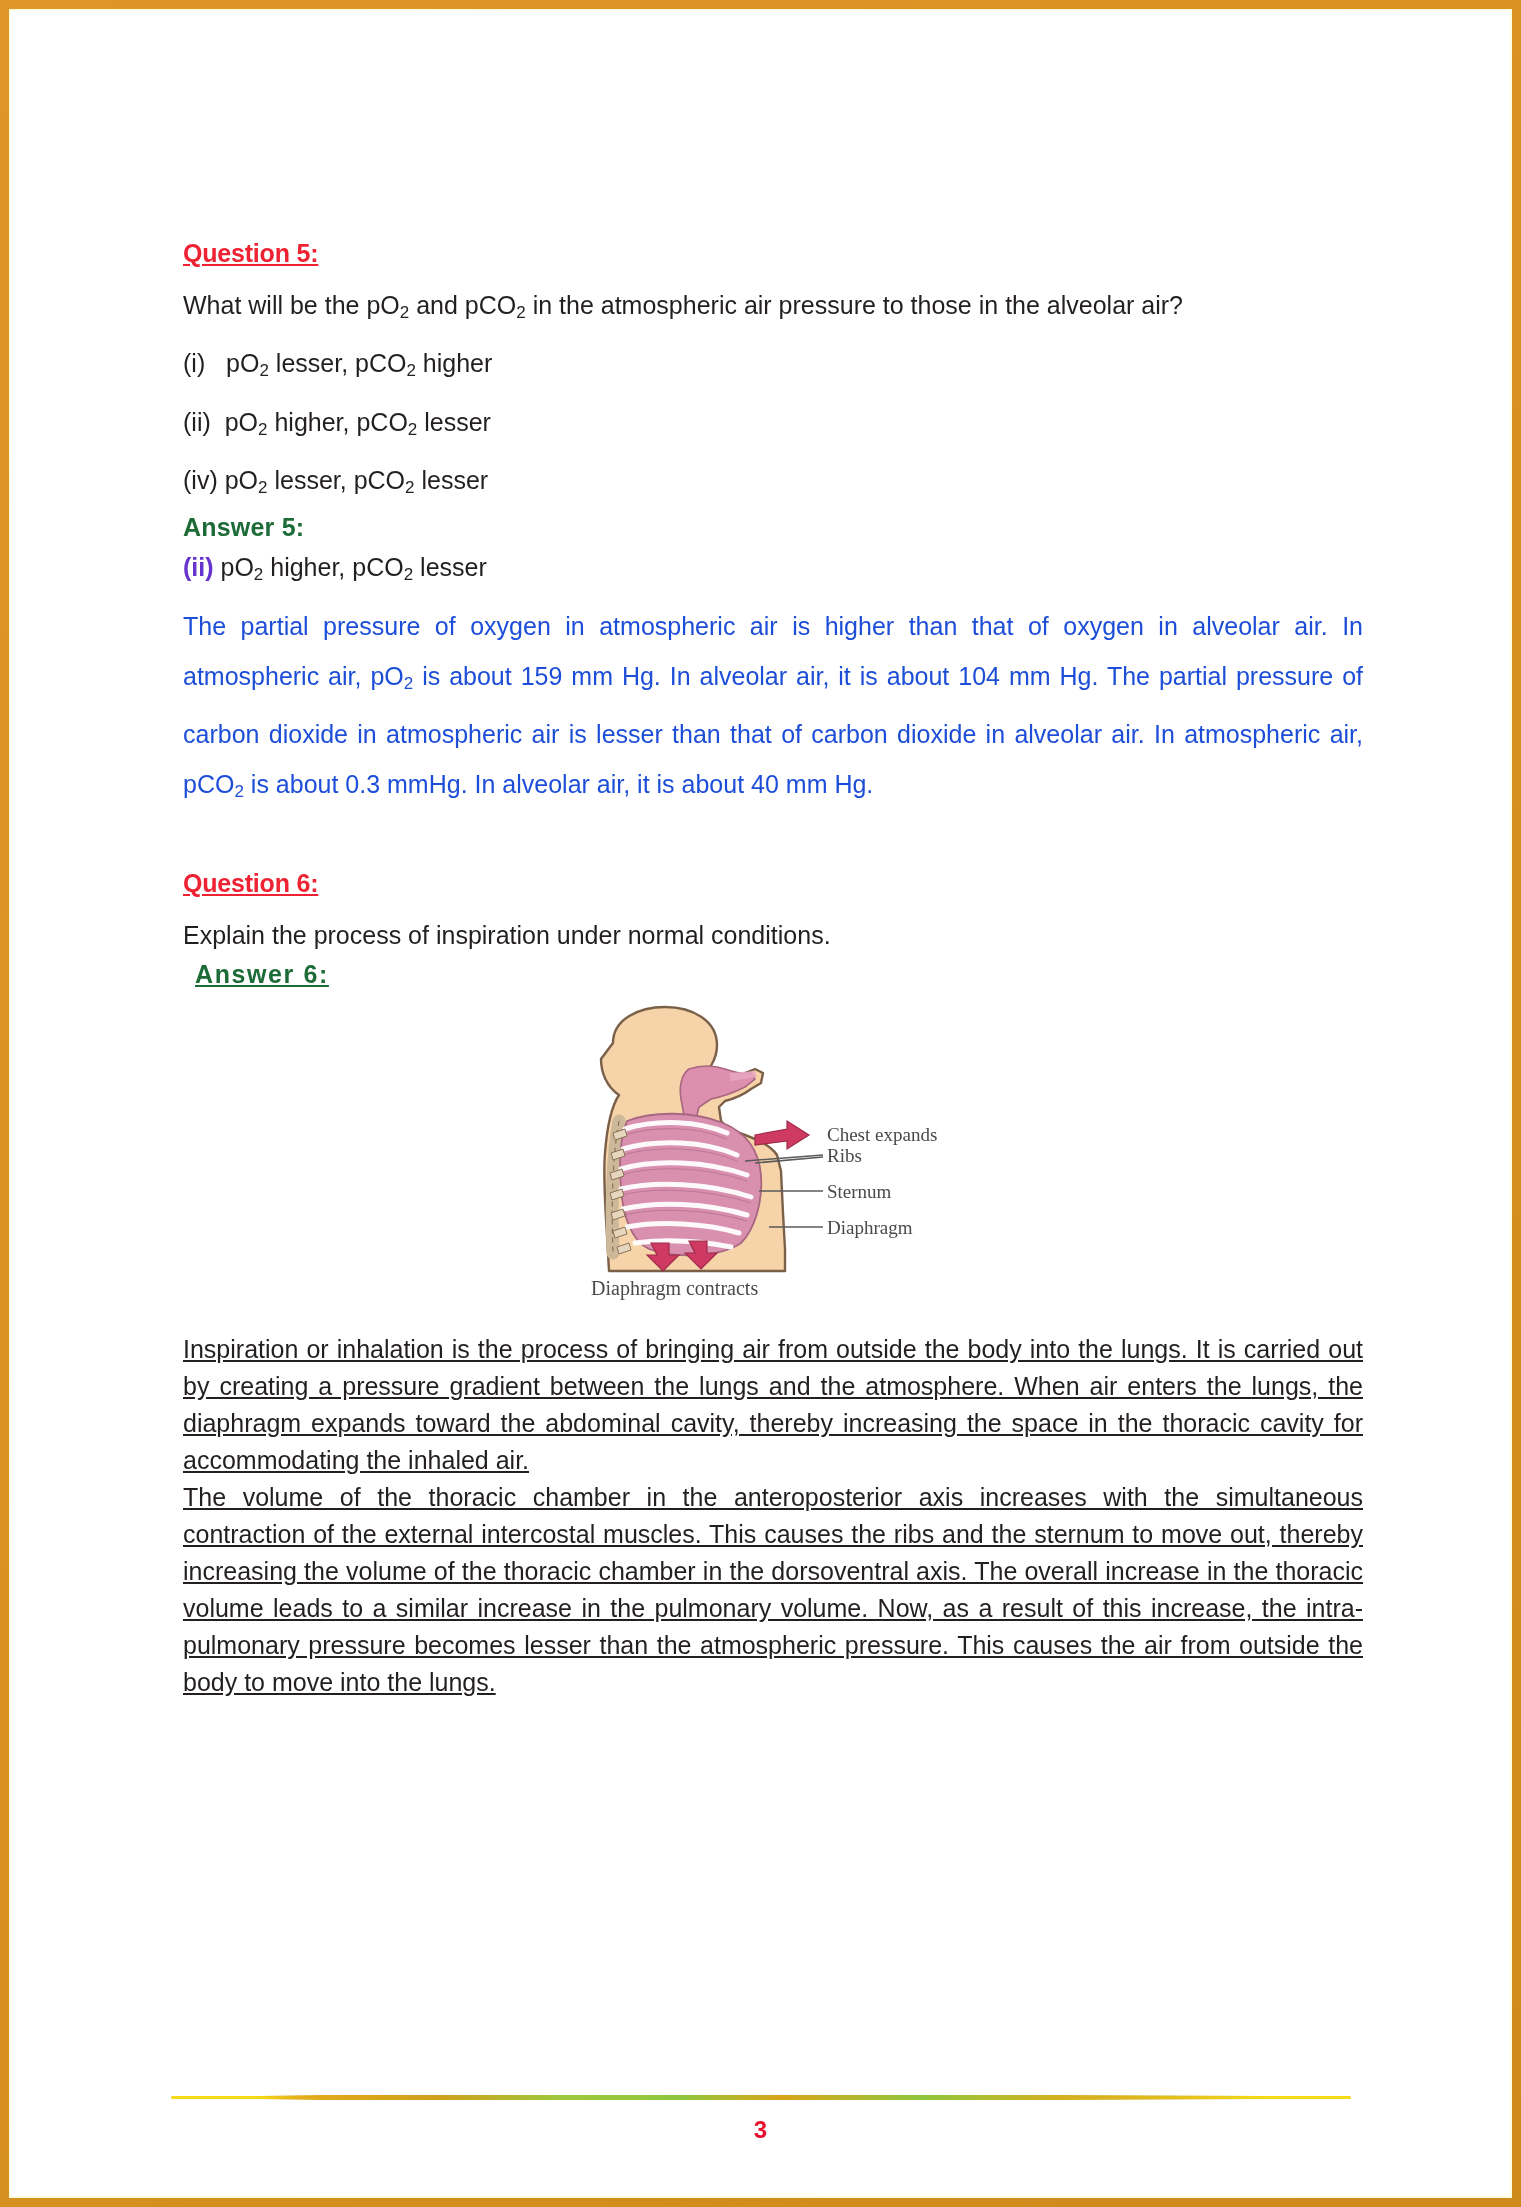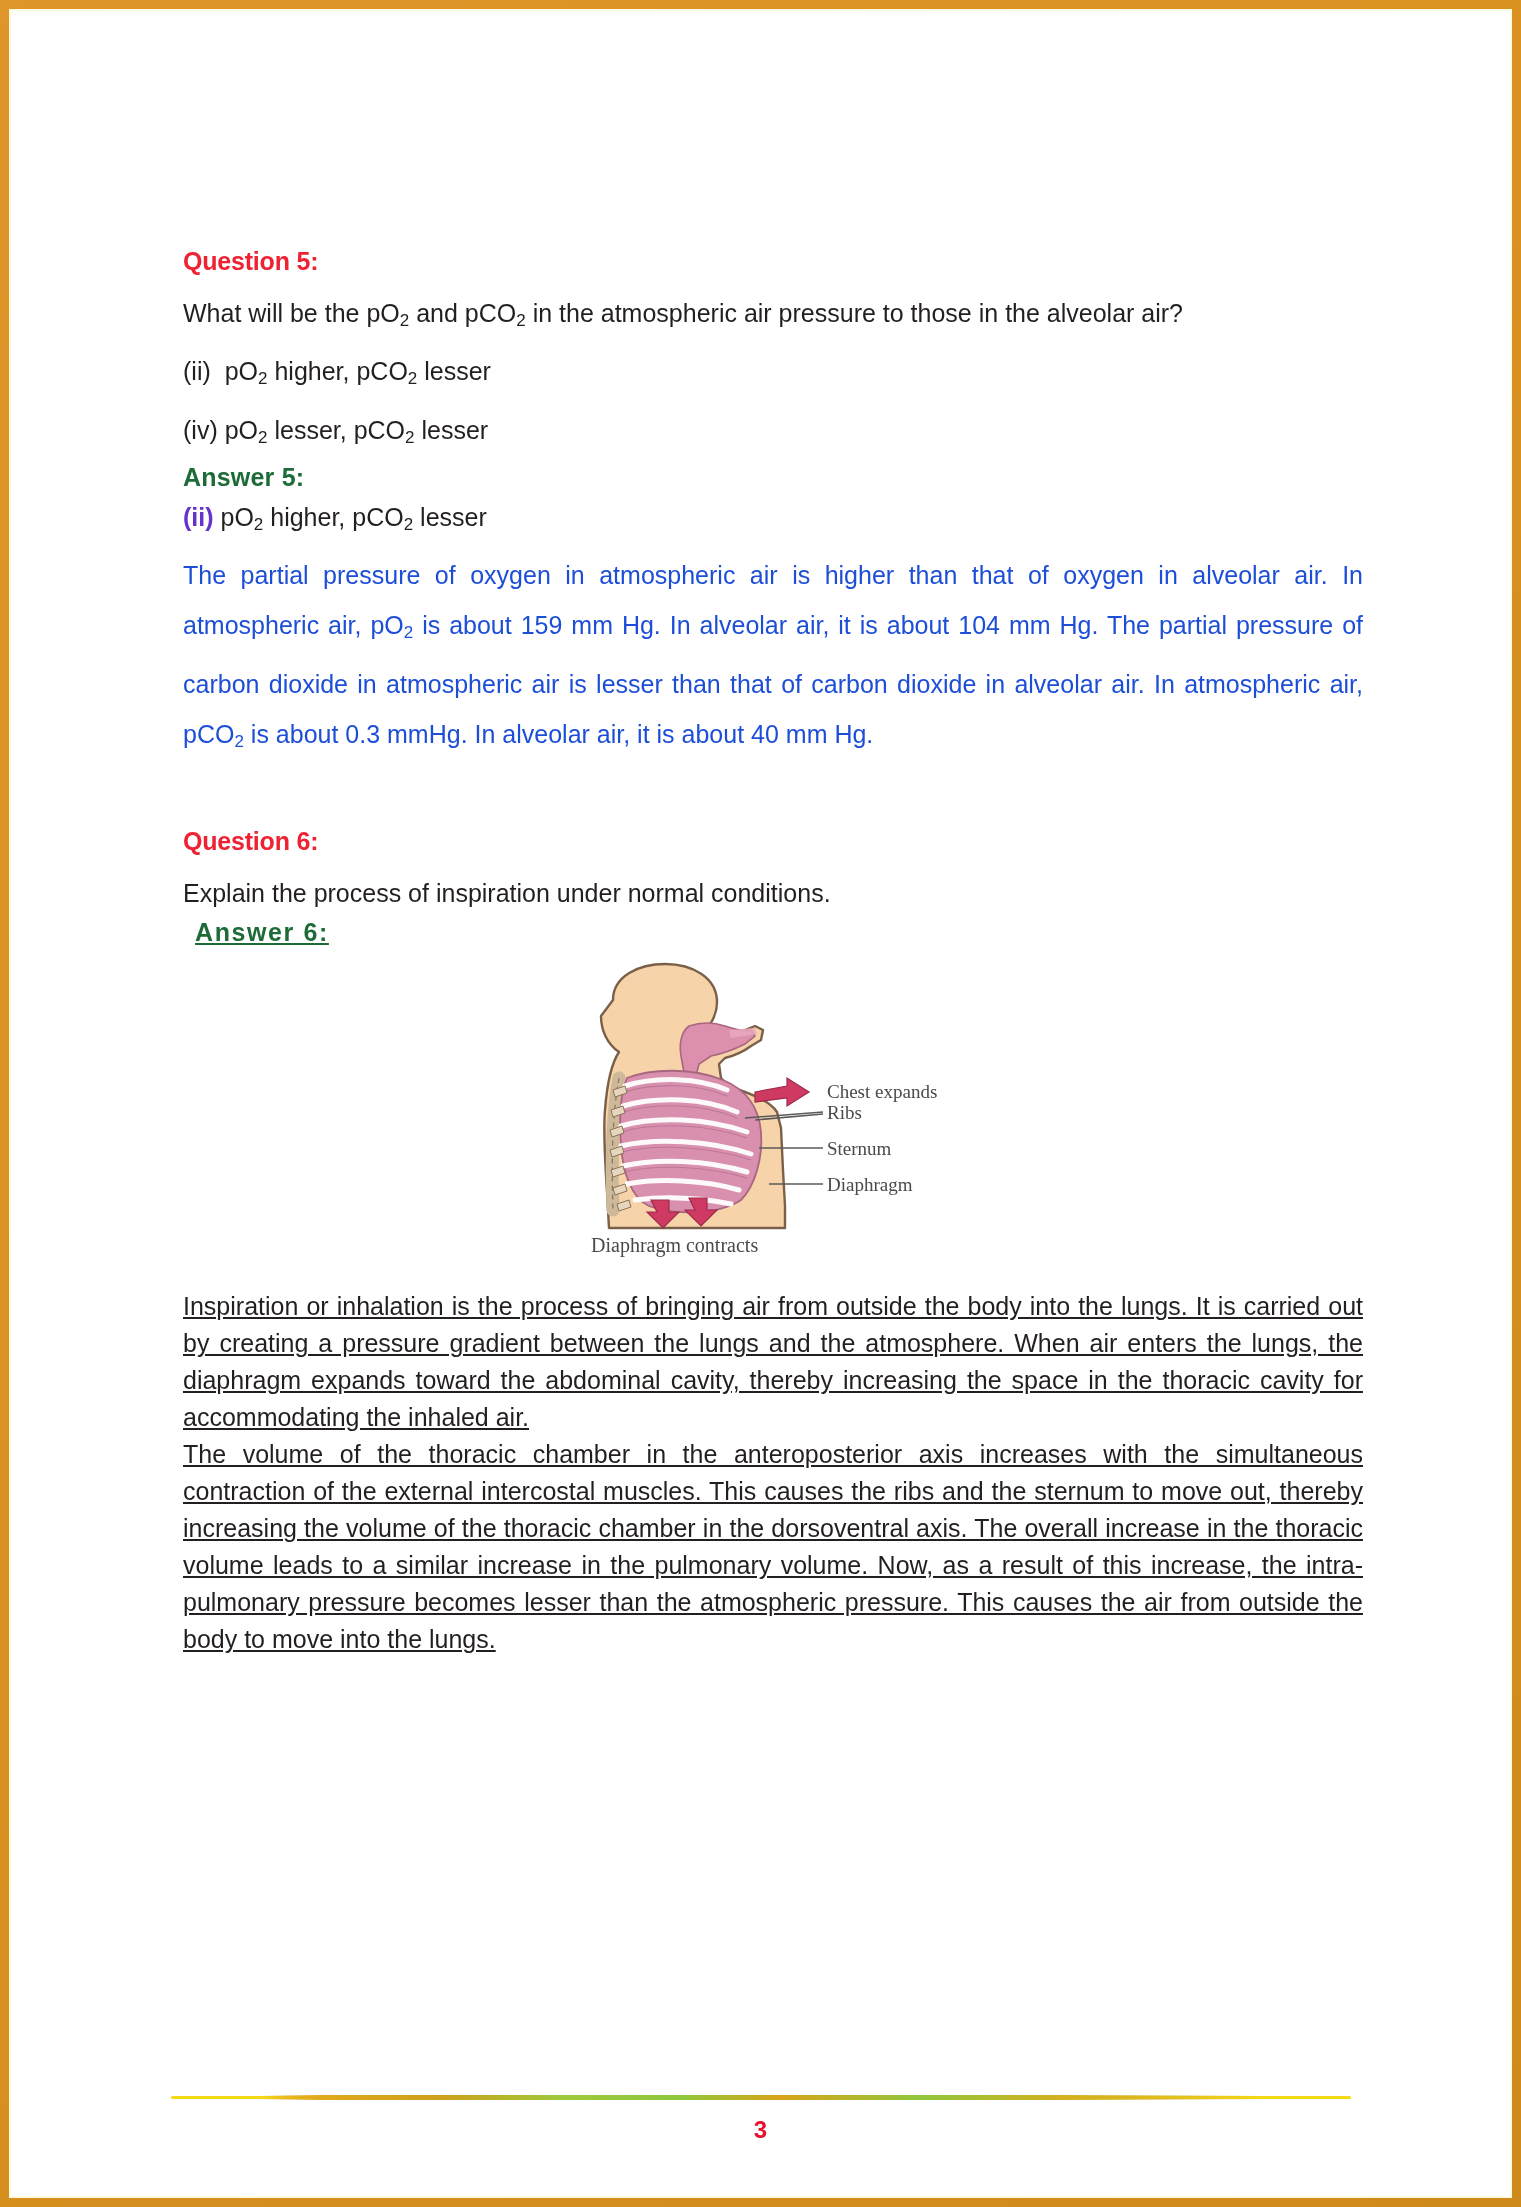--- a/index.html
+++ b/index.html
@@ -41,22 +41,23 @@
     top: 228px;
     width: 1180px;
   }
 
   
   .q-heading {
     color: #ee2233;
     font-weight: bold;
     font-size: 25px;
     letter-spacing: -0.2px;
-    margin: 8px 0 12px 0;
+    margin: 0 0 12px 0;
     line-height: 1.15;
+    text-decoration: underline;
   }
   .a-heading {
     color: #1d6b37;
     font-weight: bold;
     font-size: 25px;
     letter-spacing: 0.2px;
     margin: 0;
     line-height: 1.15;
   }
   .a-heading.indented {
@@ -173,20 +174,21 @@
 
 <div class="page">
   <div class="page-inner">
 
     <div class="content">
 
       <div class="q-heading">Question 5:</div>
 
       <p class="q-body"><span>What will be the pO</span><sub>2</sub><span> and pCO</span><sub>2</sub><span> in the atmospheric air pressure to those in the alveolar air?</span></p>
 
+      <p class="opt"><span>(i)   </span><span>pO</span><sub>2</sub><span> lesser, pCO</span><sub>2</sub><span> higher</span></p>
 
       <p class="opt"><span>(ii)  </span><span>pO</span><sub>2</sub><span> higher, pCO</span><sub>2</sub><span> lesser</span></p>
 
 
       <p class="opt"><span>(iv) </span><span>pO</span><sub>2</sub><span> lesser, pCO</span><sub>2</sub><span> lesser</span></p>
 
       <div class="a-heading">Answer 5:</div>
 
       <p class="ans-choice"><span class="pick">(ii)</span><span> pO</span><sub>2</sub><span> higher, pCO</span><sub>2</sub><span> lesser</span></p>
 

